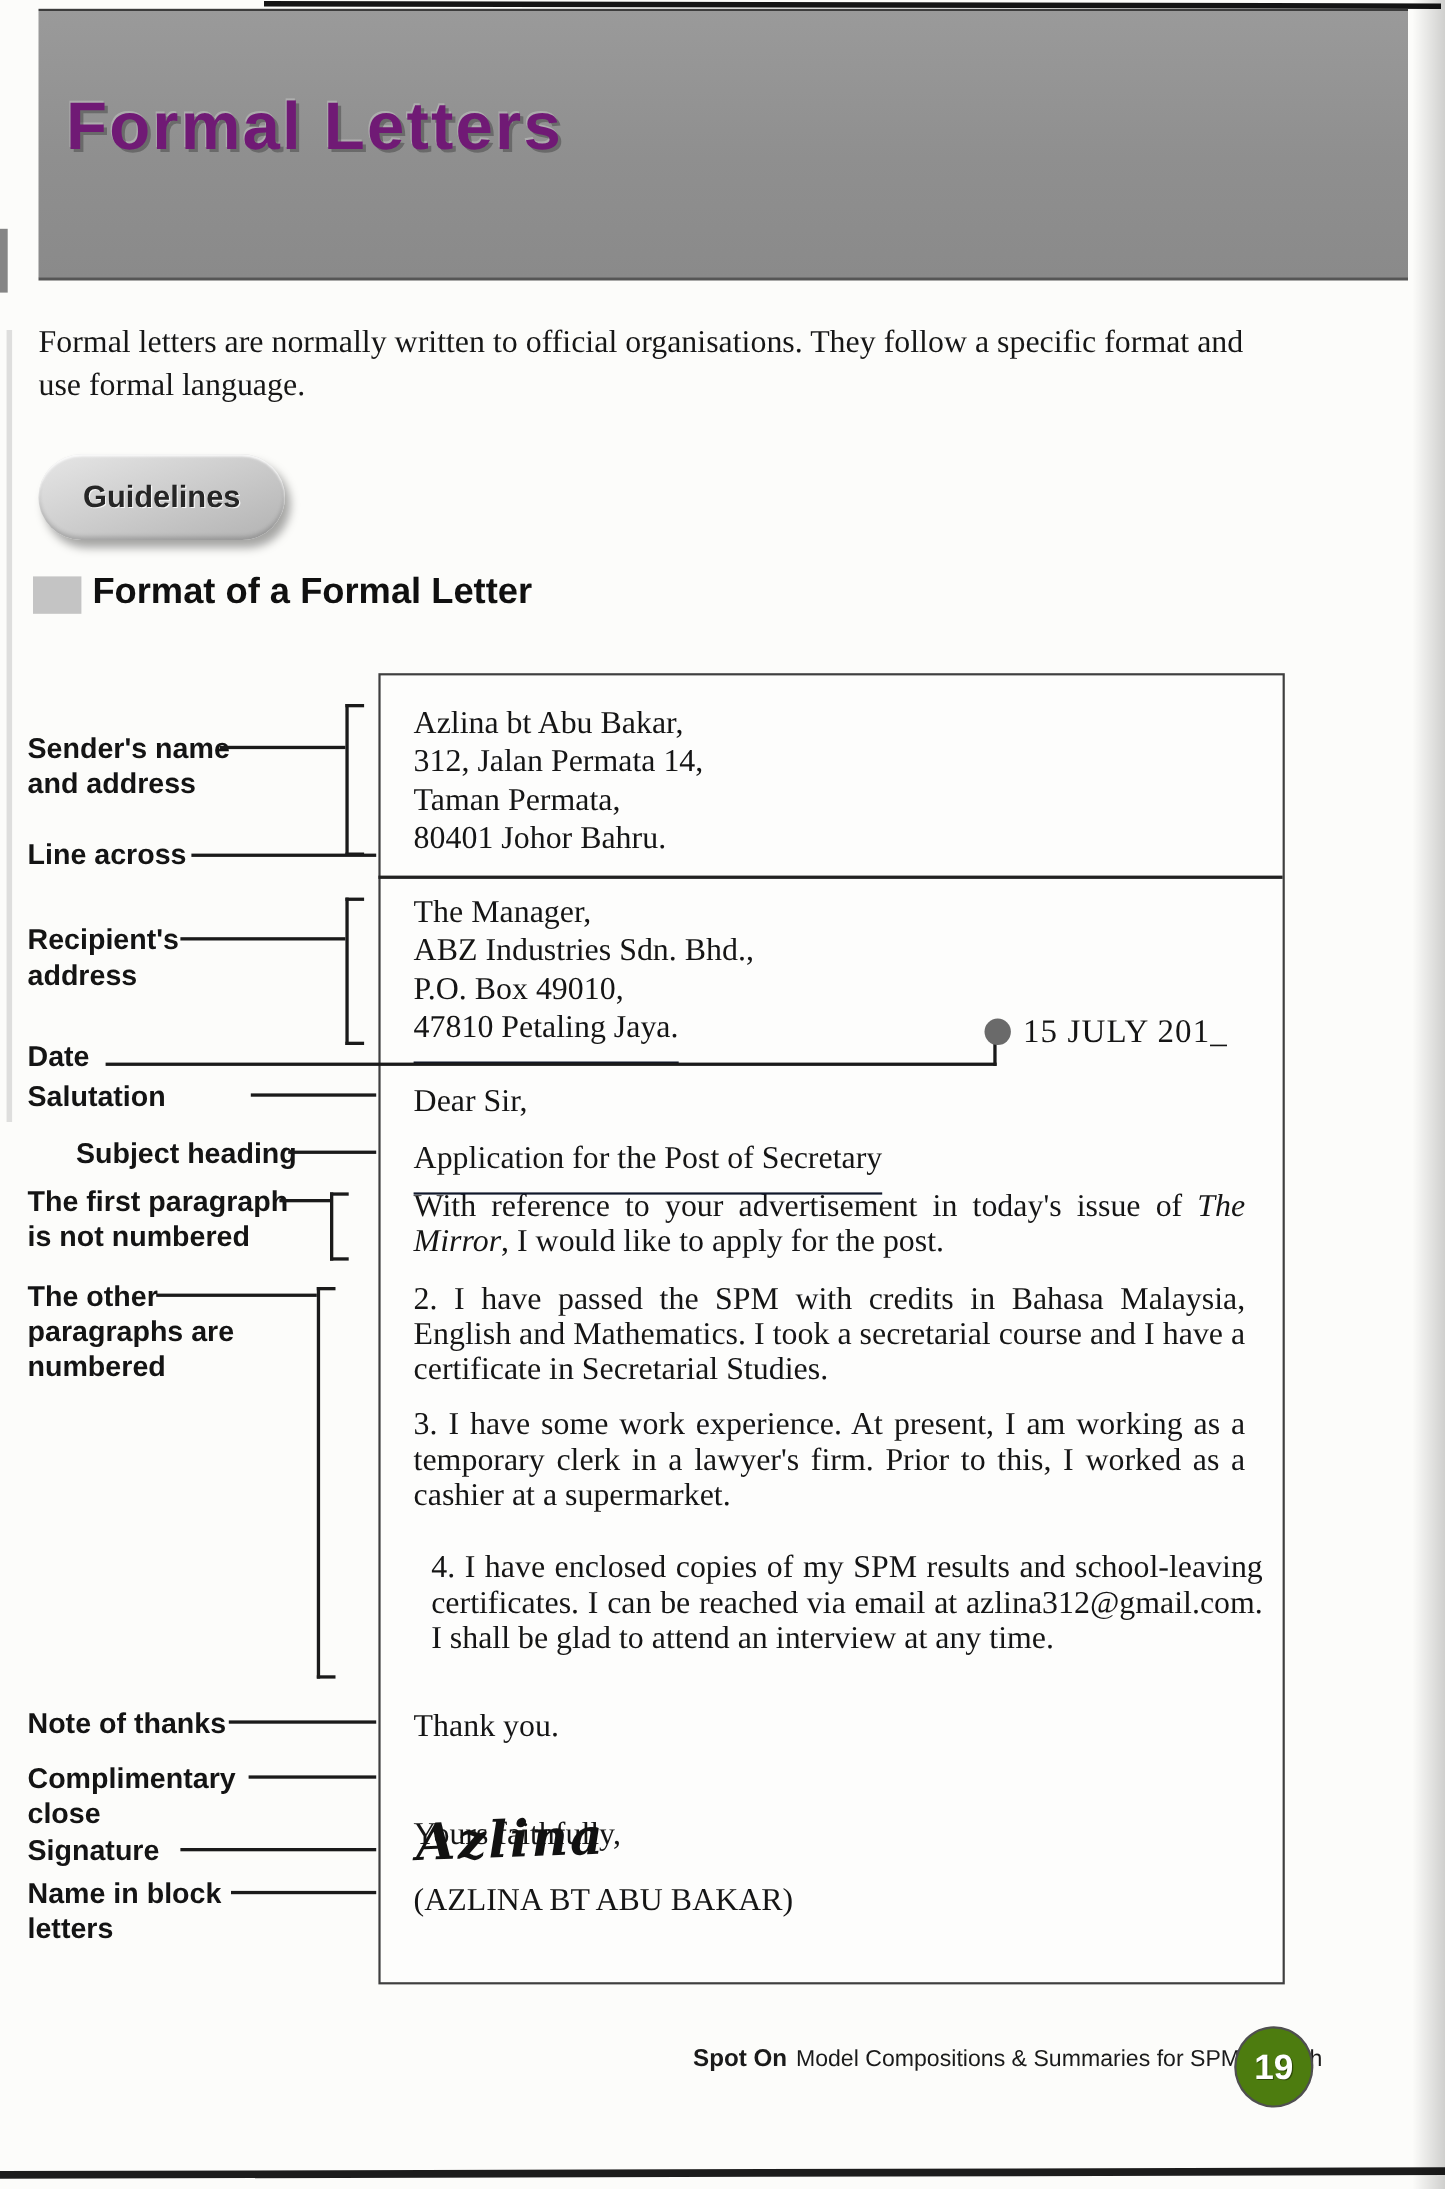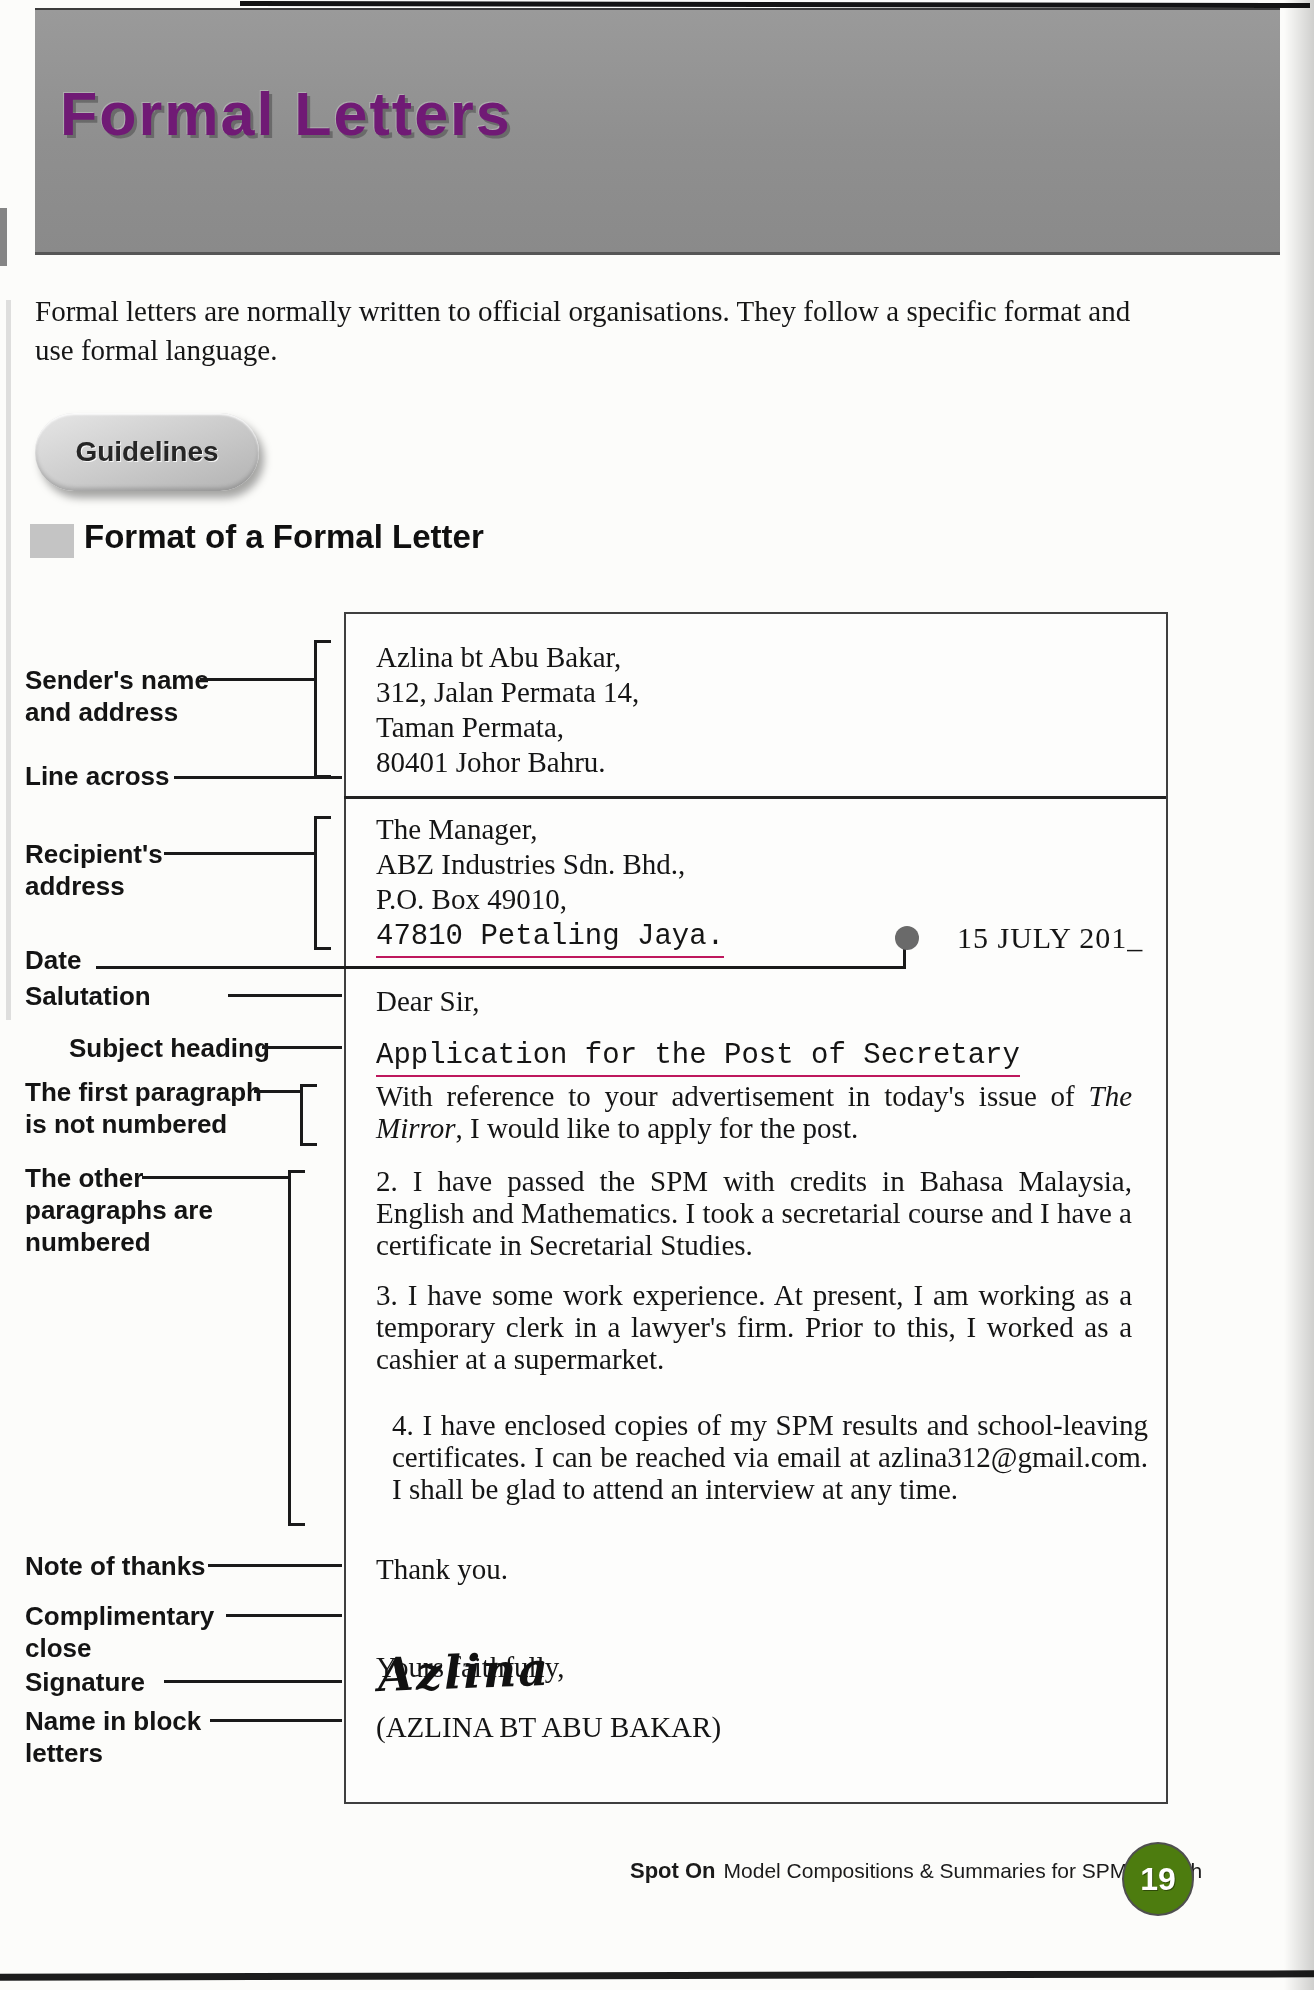--- a/index.html
+++ b/index.html
@@ -41,21 +41,21 @@
   }
   
   .sq{left:30px;top:524px;width:44px;height:34px;background:#c4c4c4;}
   .sec-head{left:84px;top:518px;font-family:"Liberation Sans",sans-serif;font-weight:bold;font-size:33px;color:#101010;}
   
   .letter-box{left:344px;top:612px;width:820px;height:1188px;border:2px solid #3f3f3f;background:rgba(255,255,255,0.4);}
   .inbox-line{left:344px;top:796px;width:822px;height:3px;background:#222;}
   
   .ltx{font-size:29px;line-height:35px;color:#151515;}
   .lpara{font-size:29px;line-height:32px;color:#151515;width:756px;text-align:justify;}
-  .und{border-bottom:2px solid #be185d;padding-bottom:3px;font-family:Liberation Mono, monospace;}
+  .und{border-bottom:2px solid #0f172a;padding-bottom:15px;}
   .ital{font-style:italic;}
   .sig{font-family:"DejaVu Serif",serif;font-style:italic;font-weight:bold;font-size:46px;color:#111;transform:rotate(-2deg);letter-spacing:2px;}
   .date-text{font-size:30px;letter-spacing:1px;color:#151515;}
   .date-dot{left:895px;top:926px;width:24px;height:24px;border-radius:50%;background:#6a6a6a;}
   .date-tick{left:903px;top:944px;width:3px;height:25px;background:#1a1a1a;}
   
   .lab{font-family:"Liberation Sans",sans-serif;font-weight:bold;font-size:26px;line-height:32px;color:#141414;}
   .cline{height:3px;background:#1a1a1a;}
   .brk{border-left:3px solid #1a1a1a;border-top:3px solid #1a1a1a;border-bottom:3px solid #1a1a1a;width:14px;}
   
@@ -100,21 +100,21 @@
   <div class="abs ltx" style="left:376px;top:745px;">80401 Johor Bahru.</div>
 
   <div class="abs ltx" style="left:376px;top:812px;">The Manager,</div>
   <div class="abs ltx" style="left:376px;top:847px;">ABZ Industries Sdn. Bhd.,</div>
   <div class="abs ltx" style="left:376px;top:882px;">P.O. Box 49010,</div>
   <div class="abs ltx" style="left:376px;top:917px;"><span class="und">47810 Petaling Jaya.</span></div>
 
   <div class="abs cline" style="left:96px;top:966px;width:810px;"></div>
   <div class="abs date-tick"></div>
   <div class="abs date-dot"></div>
-  <div class="abs date-text" style="left:930px;top:921px;margin-left:27px;">15 JULY 201_</div>
+  <div class="abs date-text" style="left:930px;top:921px;">15 JULY 201_</div>
 
   <div class="abs ltx" style="left:376px;top:984px;">Dear Sir,</div>
   <div class="abs lpara" style="left:376px;top:1080px;"><span>With reference to your advertisement in today's issue of </span><span class="ital">The Mirror</span><span>, I would like to apply for the post.</span></div>
 
   <div class="abs ltx" style="left:376px;top:1036px;"><span class="und">Application for the Post of Secretary</span></div>
   <div class="abs lpara" style="left:376px;top:1165px;">2. I have passed the SPM with credits in Bahasa Malaysia, English and Mathematics. I took a secretarial course and I have a certificate in Secretarial Studies.</div>
   <div class="abs lpara" style="left:376px;top:1279px;">3. I have some work experience. At present, I am working as a temporary clerk in a lawyer's firm. Prior to this, I worked as a cashier at a supermarket.</div>
   <div class="abs lpara" style="left:392px;top:1409px;">4. I have enclosed copies of my SPM results and school-leaving certificates. I can be reached via email at azlina312@gmail.com. I shall be glad to attend an interview at any time.</div>
 
   <div class="abs ltx" style="left:376px;top:1552px;">Thank you.</div>

